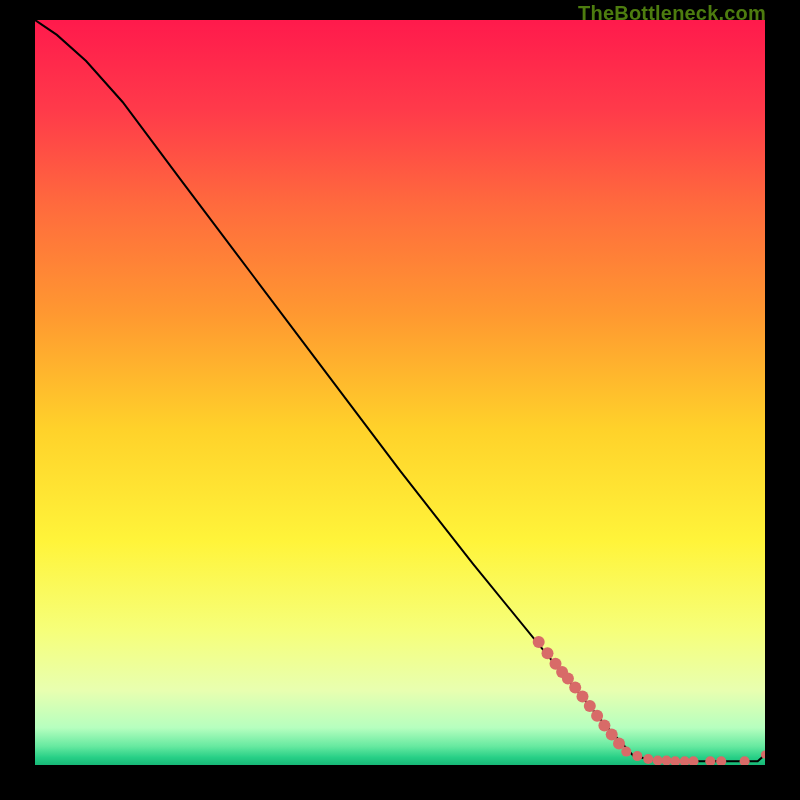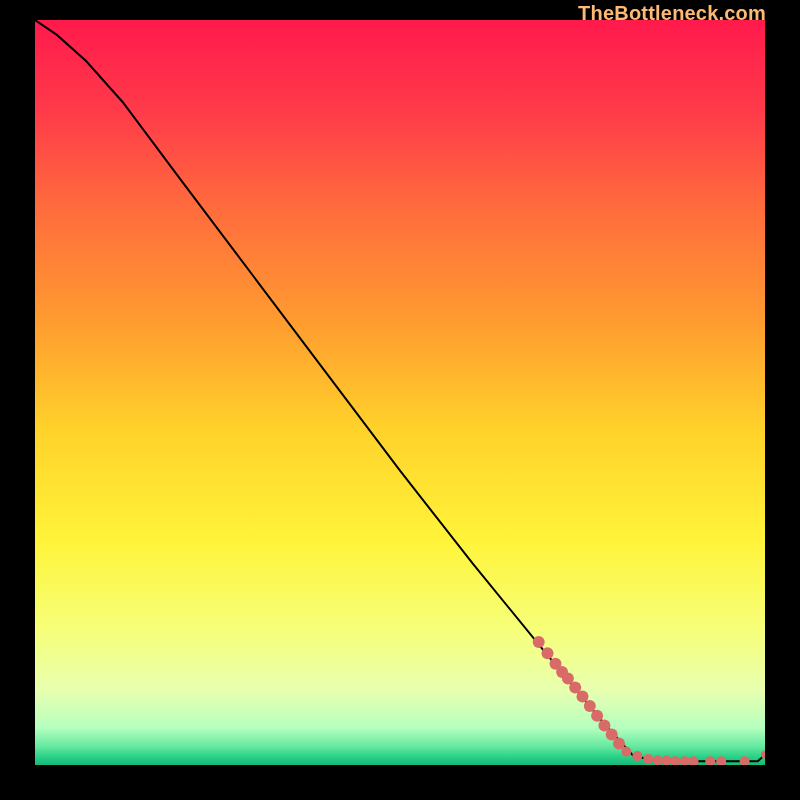--- a/index.html
+++ b/index.html
@@ -22,21 +22,21 @@
     top: 20px;
     width: 730px;
     height: 745px;
   }
   .watermark {
     position: absolute;
     top: 2px;
     right: 34px;
     font-family: Arial, Helvetica, sans-serif;
     font-size: 20px;
-    color: #fdba74;
+    color: #4d7c0f;
     font-weight: 600;
     letter-spacing: 0.2px;
     pointer-events: none;
   }
   svg { display: block; }
 </style>
 </head>
 <body>
 
 <div class="viewport">

